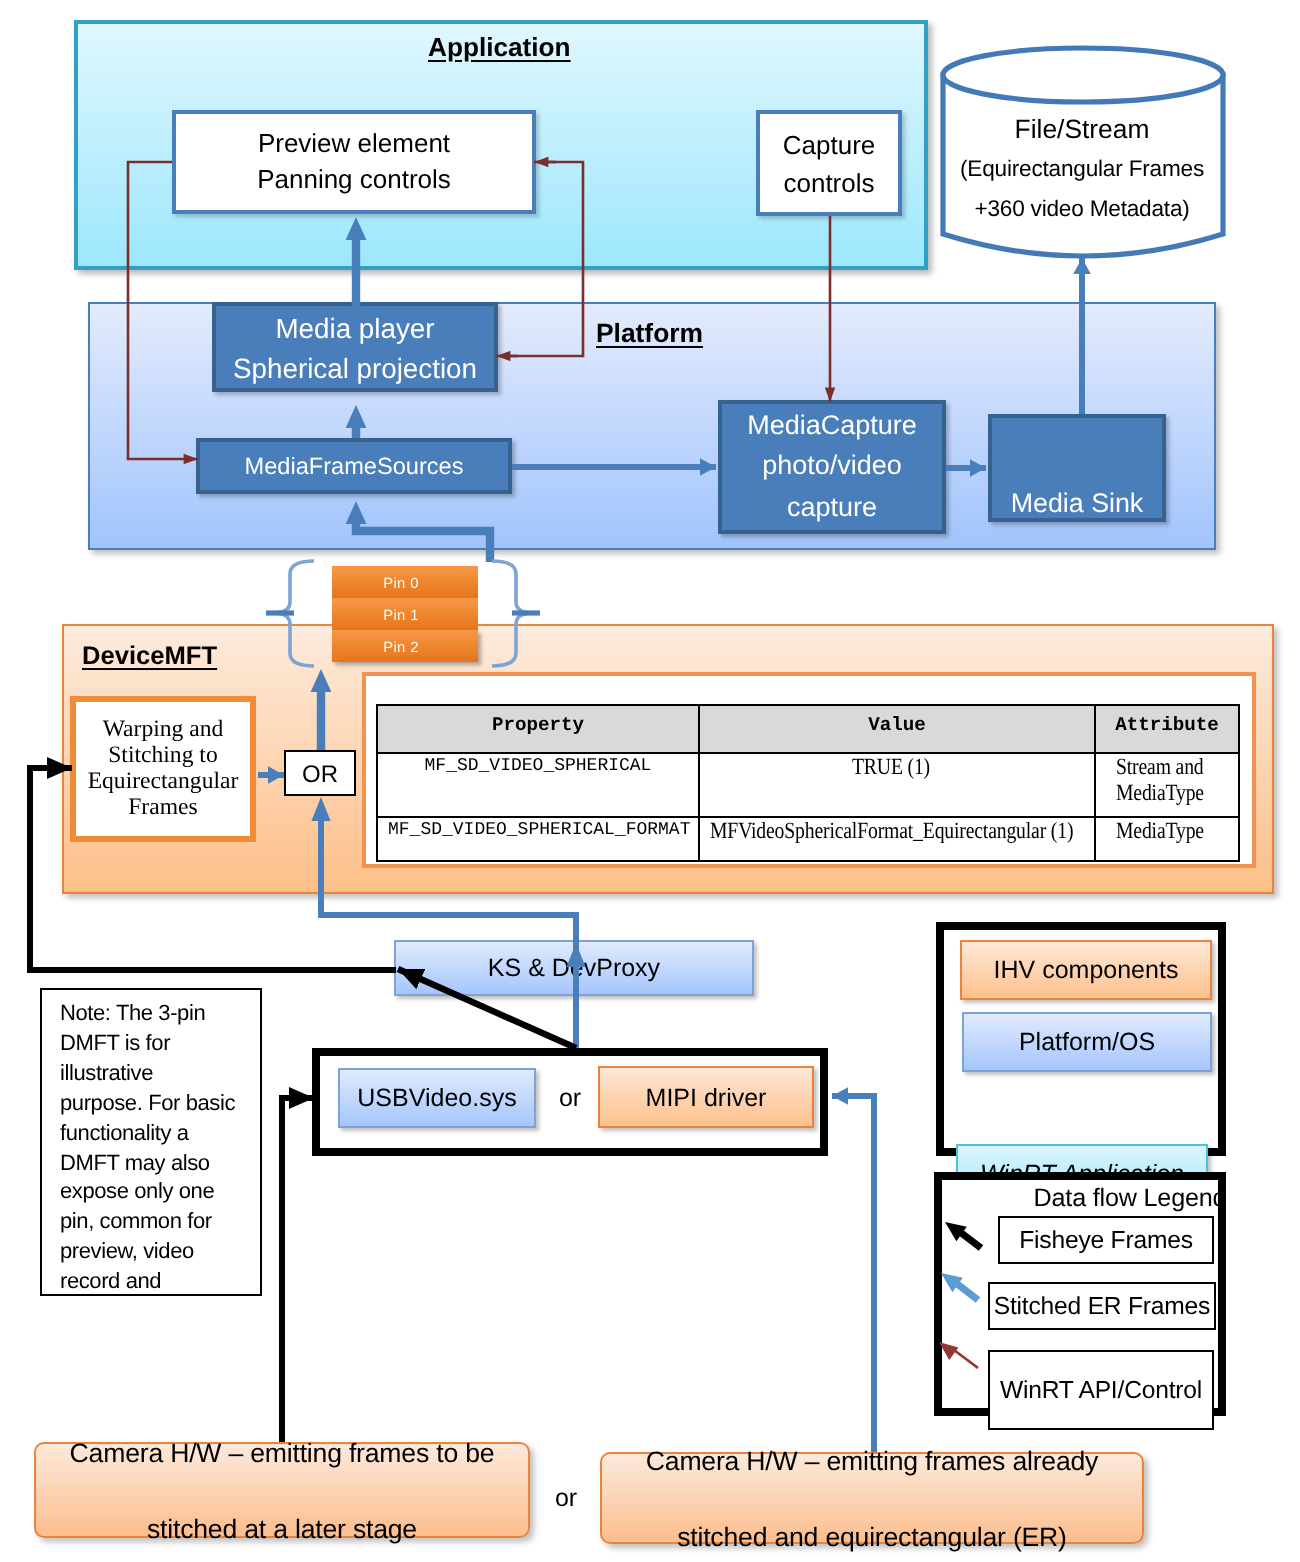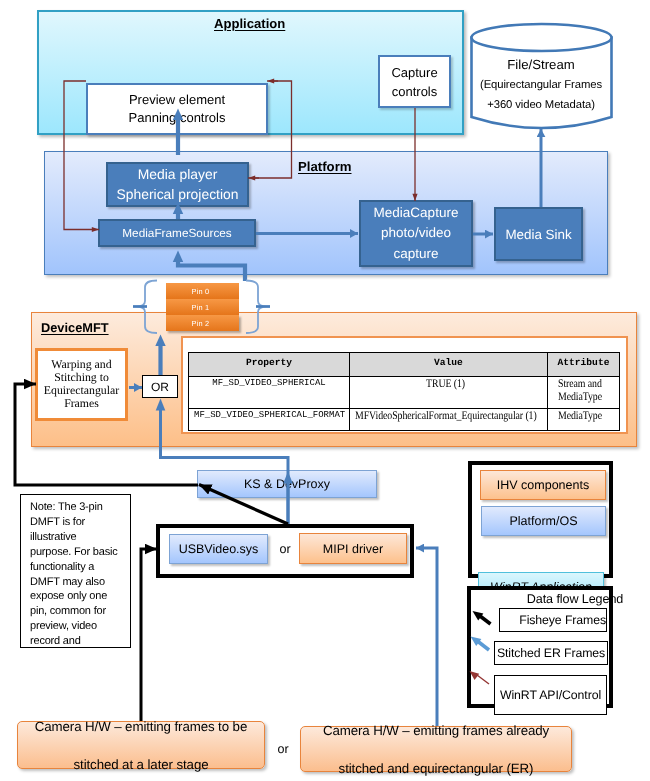--- a/index.html
+++ b/index.html
@@ -15,45 +15,45 @@
   
   #app-box{left:37px;top:10px;width:427px;height:125px;
     border:2px solid #31A0C4;
     background:linear-gradient(to bottom,#E0F7FD 0%,#9DE7FD 100%);
     box-shadow:2px 2px 3px rgba(0,0,0,.28);}
   #app-label{left:214px;top:14px;width:80px;height:18px;justify-content:flex-start;
     font-size:13.1px;font-weight:bold;text-decoration:underline;
     text-underline-offset:1.5px;}
   #preview-box{left:86px;top:55px;width:182px;height:52px;
     border:2.8px solid #4A7EBB;background:#fff;font-size:13px;line-height:18px;
-    flex-direction:column;box-shadow:1.5px 1.5px 2px rgba(0,0,0,.2);margin-top:28px;}
+    flex-direction:column;box-shadow:1.5px 1.5px 2px rgba(0,0,0,.2);}
   #capture-box{left:378px;top:55px;width:73px;height:53px;
     border:2.8px solid #4A7EBB;background:#fff;font-size:13px;line-height:19px;
     flex-direction:column;box-shadow:1.5px 1.5px 2px rgba(0,0,0,.2);}
 
   
   #cyl{left:467px;top:20px;width:150px;height:110px;}
   #cyl-text{left:469px;top:54px;width:144px;height:60px;flex-direction:column;
     font-size:13px;line-height:20px;}
   #cyl-text .l1{font-size:13.2px;line-height:21px;}
   #cyl-text .l2,#cyl-text .l3{font-size:11.3px;line-height:20px;letter-spacing:-0.1px;}
 
   
   #plat-box{left:44px;top:151px;width:564px;height:124px;
     border:1px solid #4A7EBB;
     background:linear-gradient(to bottom,#E3EBFC 0%,#A1C4FC 100%);
     box-shadow:2px 2px 3px rgba(0,0,0,.25);}
   #plat-label{left:298px;top:158px;width:70px;height:17px;justify-content:flex-start;
     font-size:13.2px;font-weight:bold;text-decoration:underline;text-underline-offset:2px;}
   .pbox{border:2px solid #35628F;background:#4A7EBB;
     color:#fff;flex-direction:column;box-shadow:1.5px 1.5px 2px rgba(0,0,0,.25);}
-  #mediaplayer{left:106px;top:162px;width:143px;height:45px;font-size:13.9px;line-height:19.5px;}
+  #mediaplayer{left:106px;top:151px;width:143px;height:45px;font-size:13.9px;line-height:19.5px;justify-content:flex-end;}
   #mfsources{left:98px;top:219px;width:158px;height:28px;font-size:11.8px;}
   #mediacapture{left:359px;top:200px;width:114px;height:67px;font-size:13.5px;line-height:20.5px;}
-  #mediasink{left:494px;top:207px;width:89px;height:54px;font-size:13.4px;}
+  #mediasink{left:494px;top:207px;width:89px;height:54px;font-size:13.4px;justify-content:flex-end;}
 
   
   .pin{z-index:6;left:166px;width:73px;height:16px;font-size:7.4px;color:#fff;
     border:none;letter-spacing:.2px;padding-right:4px;
     background:linear-gradient(to bottom,#F79845 0%,#E5751A 100%);}
   #pin0{top:283px;}
   #pin1{top:299px;}
   #pin2{top:315px;box-shadow:1.5px 1.5px 2px rgba(0,0,0,.3);}
 
   
@@ -115,23 +115,23 @@
   #lg-ihv{left:480px;top:470px;width:126px;border:1px solid #E8843C;
     background:linear-gradient(to bottom,#FDE7D8 0%,#FDC18C 100%);}
   #lg-plat{left:481px;top:506px;width:125px;border:1px solid #7DA3D4;
     background:linear-gradient(to bottom,#E1EAFD 0%,#A4C6FD 100%);}
   #lg-winrt{left:478px;top:572px;width:126px;border:1px solid #4FC0DC;
     background:linear-gradient(to bottom,#DBF6FD 0%,#9DE7FD 100%);font-style:italic;}
 
   
   #dflegend{left:467px;top:586px;width:146px;height:122px;border:4px solid #000;
     background:#fff;}
-  #df-title{left:477px;top:591px;width:152px;height:16px;font-size:12.6px;letter-spacing:-0.1px;padding-left:44px;}
+  #df-title{left:467px;top:591px;width:152px;height:16px;font-size:12.6px;letter-spacing:-0.1px;padding-left:44px;}
   .dfi{border:1.3px solid #000;background:#fff;font-size:12.3px;letter-spacing:-0.1px;}
-  #df0{left:499px;top:608px;width:108px;height:24px;justify-content:flex-end;}
+  #df0{left:499px;top:608px;width:108px;height:24px;}
   #df1{left:494px;top:641px;width:114px;height:24px;}
   #df2{left:494px;top:675px;width:113px;height:40px;}
 
   
   .cambox{border:1.5px solid #E8843C;border-radius:5px;
     background:linear-gradient(to bottom,#FDE9DB 0%,#FBBE8E 100%);
     flex-direction:column;font-size:13.3px;line-height:21px;letter-spacing:-0.1px;
     box-shadow:2px 2px 3px rgba(0,0,0,.25);gap:17px;}
   #cam-left{left:17px;top:721px;width:248px;height:48px;}
   #cam-right{left:300px;top:726px;width:272px;height:46px;}

